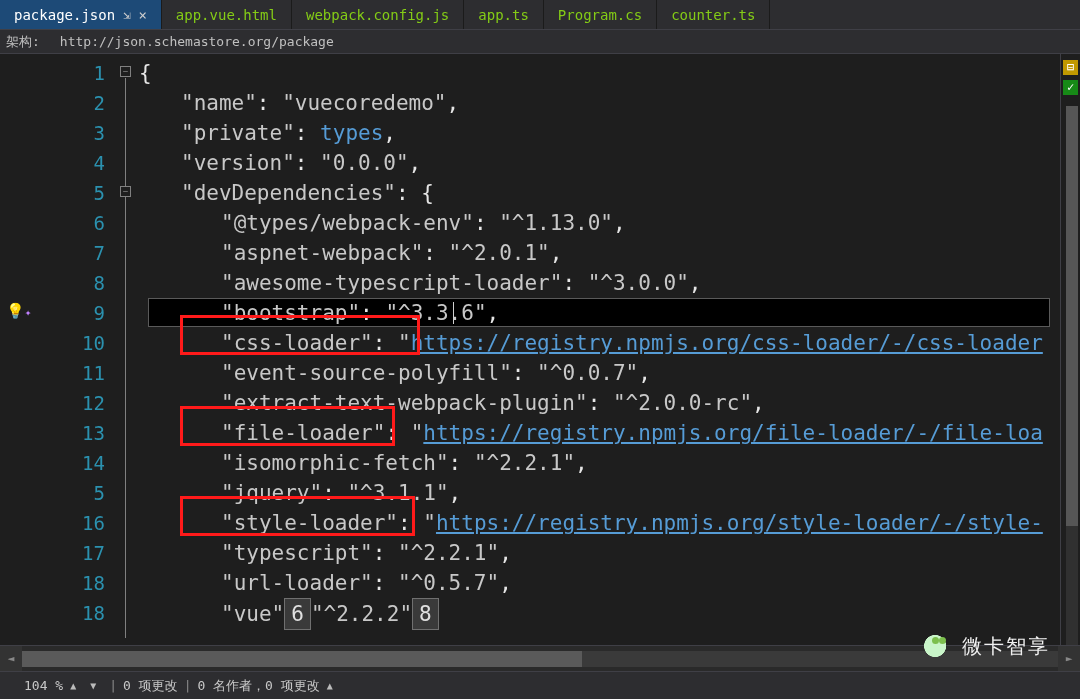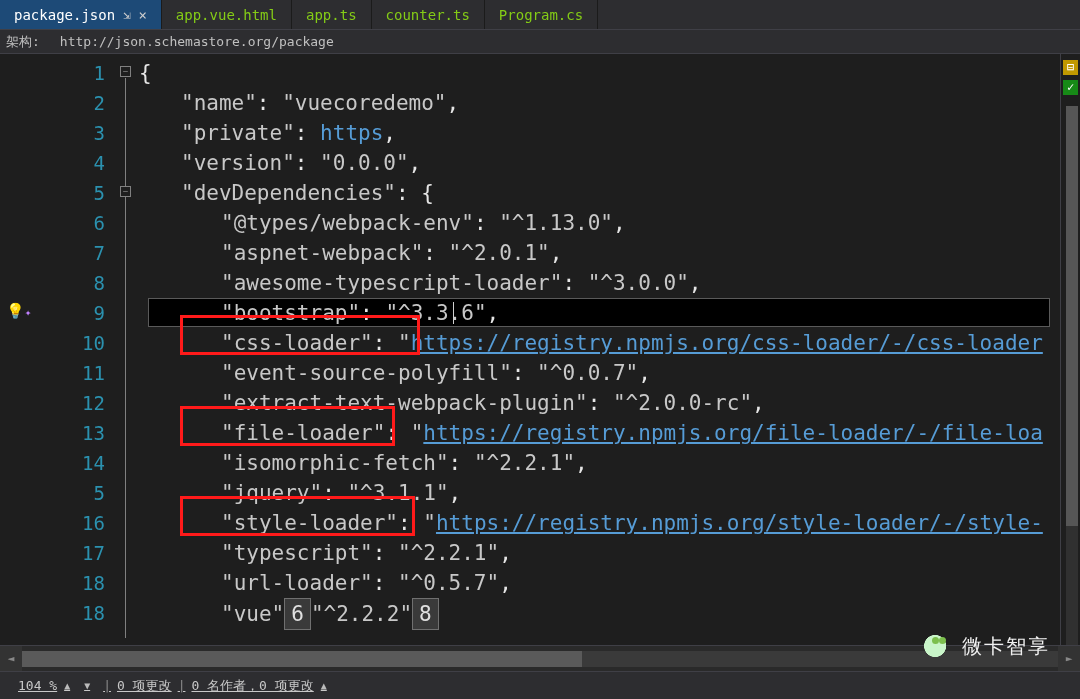--- a/index.html
+++ b/index.html
@@ -184,22 +184,21 @@
   }
   
   .status{
     position:absolute;
     left:0; bottom:0;
     width:1080px; height:28px;
     background:#2d2d30;
     border-top:1px solid var(--border);
     display:flex; align-items:center;
     font-size:13px; color:#c8c8c8;
-    padding:0 18px;
-    text-decoration:underline;
+    padding:0 24px;
   }
   .status .sep{ margin:0 6px; color:#888; }
   .status .chev{ font-size:10px; margin:0 4px; color:#bbb; display:inline-block; width:12px; text-align:center;}
   
   .watermark{
     position:absolute;
     right:30px; bottom:34px;
     display:flex; align-items:center;
     z-index:8;
   }
@@ -253,27 +252,30 @@
 <div class="tabs">
   <div class="tab active">
     <span>package.json</span>
     <span class="pin">⇲</span>
     <span class="close">×</span>
   </div>
   <div class="tab">
       <span>app.vue.html</span>
     </div>
   <div class="tab">
+      <span>webpack.config.js</span>
+    </div>
+  <div class="tab">
       <span>app.ts</span>
     </div>
   <div class="tab">
+      <span>Program.cs</span>
+    </div>
+  <div class="tab">
       <span>counter.ts</span>
-    </div>
-  <div class="tab">
-      <span>Program.cs</span>
     </div>
 </div>
 
 <div class="navbar">
   <span class="label">架构:</span>
   <span class="url">http://json.schemastore.org/package</span>
 </div>
 
 <div class="editor-wrap">
 
@@ -307,21 +309,21 @@
     <div class="fold" style="top:8px;">−</div>
     <div class="fold-line" style="top:20px; height:560px;"></div>
     <div class="fold" style="top:128px;">−</div>
   </div>
 
   <div class="sel-line"></div>
 
   <div class="code">
     <div class="line"><span class="p">{</span></div>
     <div class="line indent1"><span class="k">"name"</span><span class="p">: </span><span class="k">"vuecoredemo"</span><span class="p">,</span></div>
-    <div class="line indent1"><span class="k">"private"</span><span class="p">: </span><span class="blue">https</span><span class="p">,</span></div>
+    <div class="line indent1"><span class="k">"private"</span><span class="p">: </span><span class="blue">types</span><span class="p">,</span></div>
     <div class="line indent1"><span class="k">"version"</span><span class="p">: </span><span class="k">"0.0.0"</span><span class="p">,</span></div>
     <div class="line indent1"><span class="k">"devDependencies"</span><span class="p">: </span><span class="p">{</span></div>
     <div class="line indent2"><span class="k">"@types/webpack-env"</span><span class="p">: </span><span class="k">"^1.13.0"</span><span class="p">,</span></div>
     <div class="line indent2"><span class="k">"aspnet-webpack"</span><span class="p">: </span><span class="k">"^2.0.1"</span><span class="p">,</span></div>
     <div class="line indent2"><span class="k">"awesome-typescript-loader"</span><span class="p">: </span><span class="k">"^3.0.0"</span><span class="p">,</span></div>
     <div class="line indent2" style="position:relative;z-index:2;"><span class="k">"bootstrap"</span><span class="p">: </span><span class="k">"^3.3.6"</span><span class="p">,</span><span class="caret" style="left:320px; top:4px;"></span></div>
     <div class="line indent2"><span class="k">"css-loader"</span><span class="p">: </span><span class="k">"</span><span class="link">https://registry.npmjs.org/css-loader/-/css-loader</span></div>
     <div class="line indent2"><span class="k">"event-source-polyfill"</span><span class="p">: </span><span class="k">"^0.0.7"</span><span class="p">,</span></div>
     <div class="line indent2"><span class="k">"extract-text-webpack-plugin"</span><span class="p">: </span><span class="k">"^2.0.0-rc"</span><span class="p">,</span></div>
     <div class="line indent2"><span class="k">"file-loader"</span><span class="p">: </span><span class="k">"</span><span class="link">https://registry.npmjs.org/file-loader/-/file-loa</span></div>

